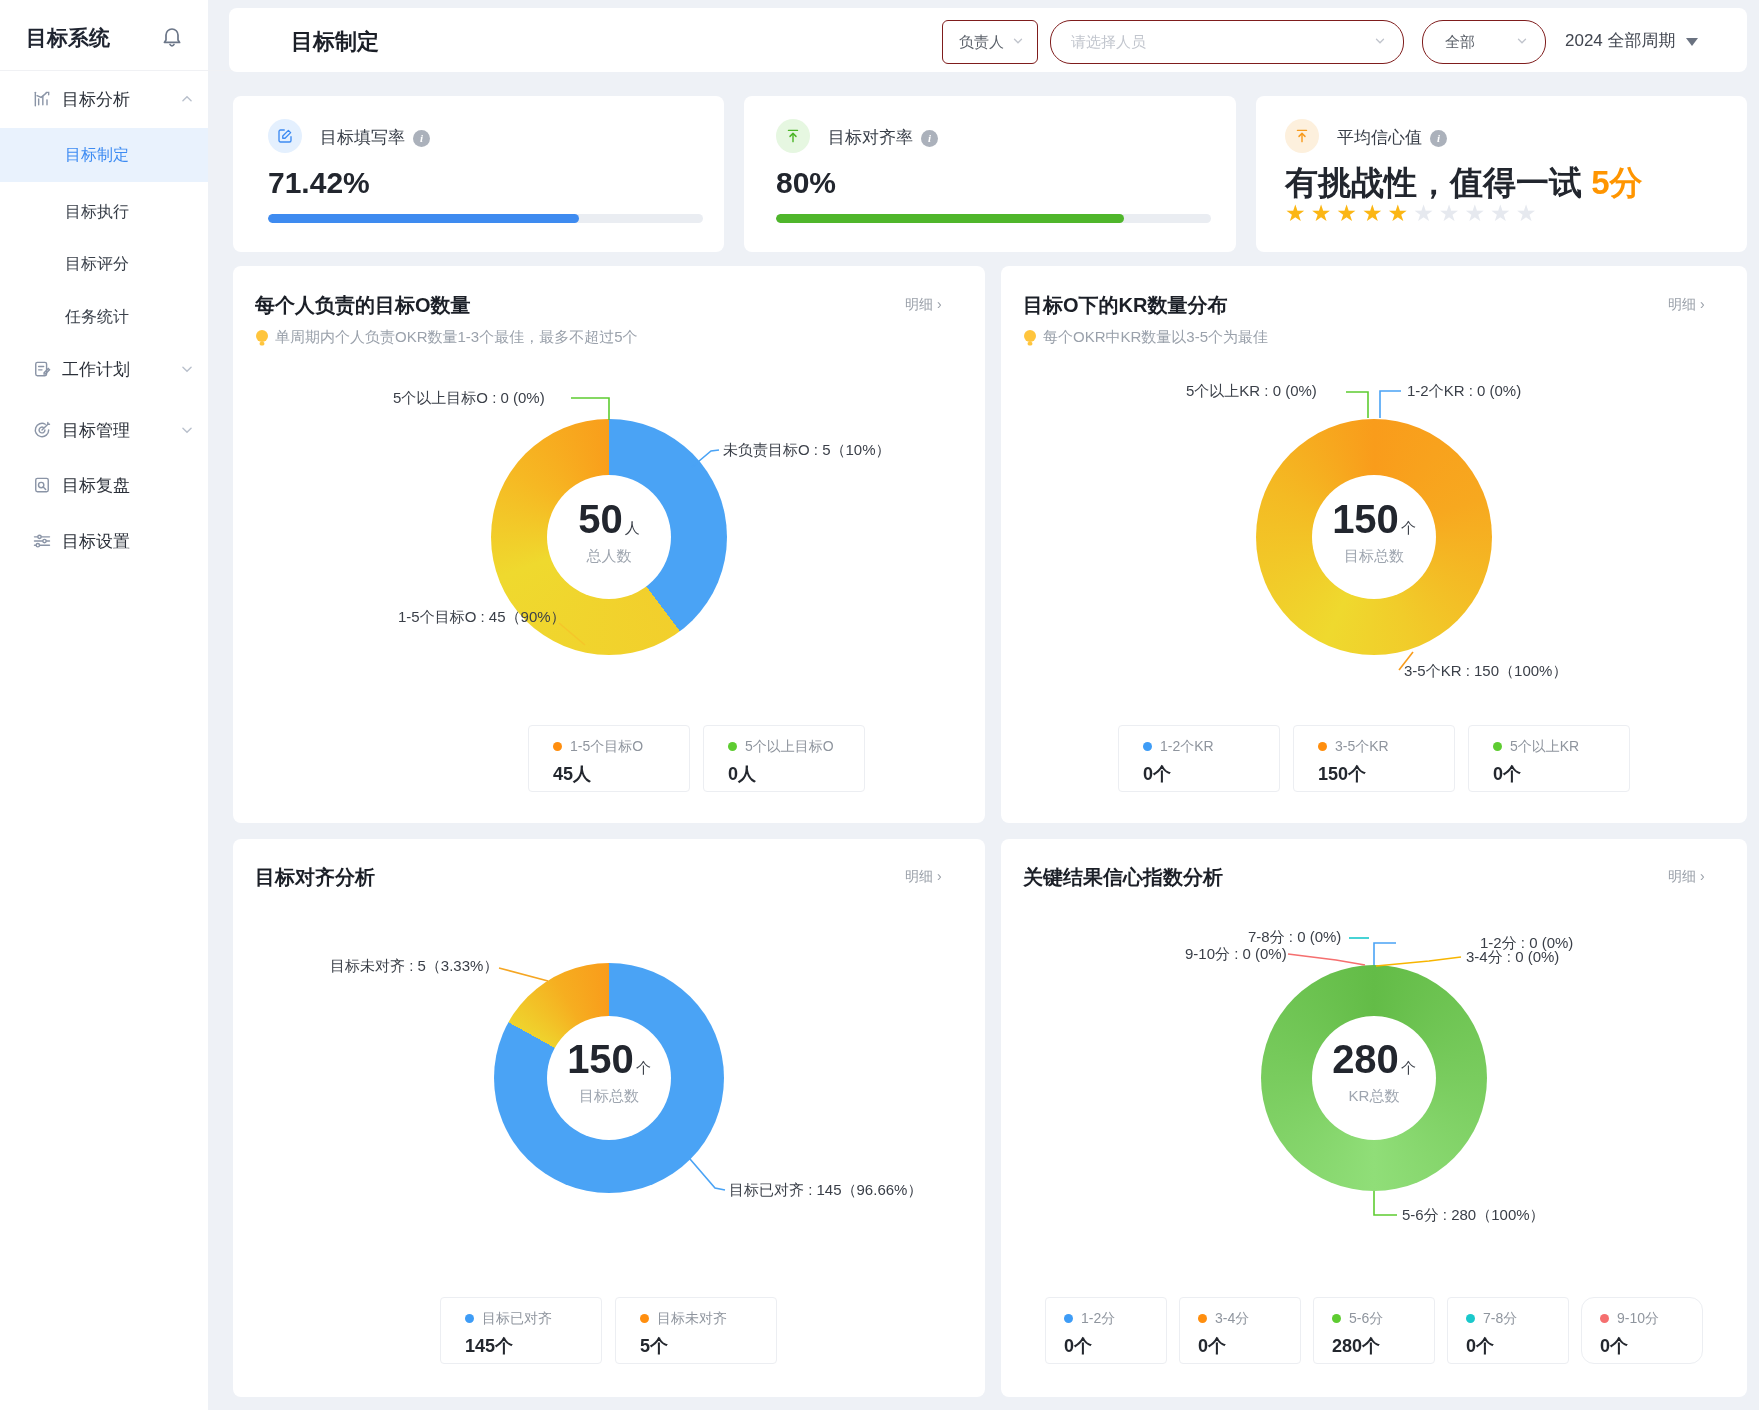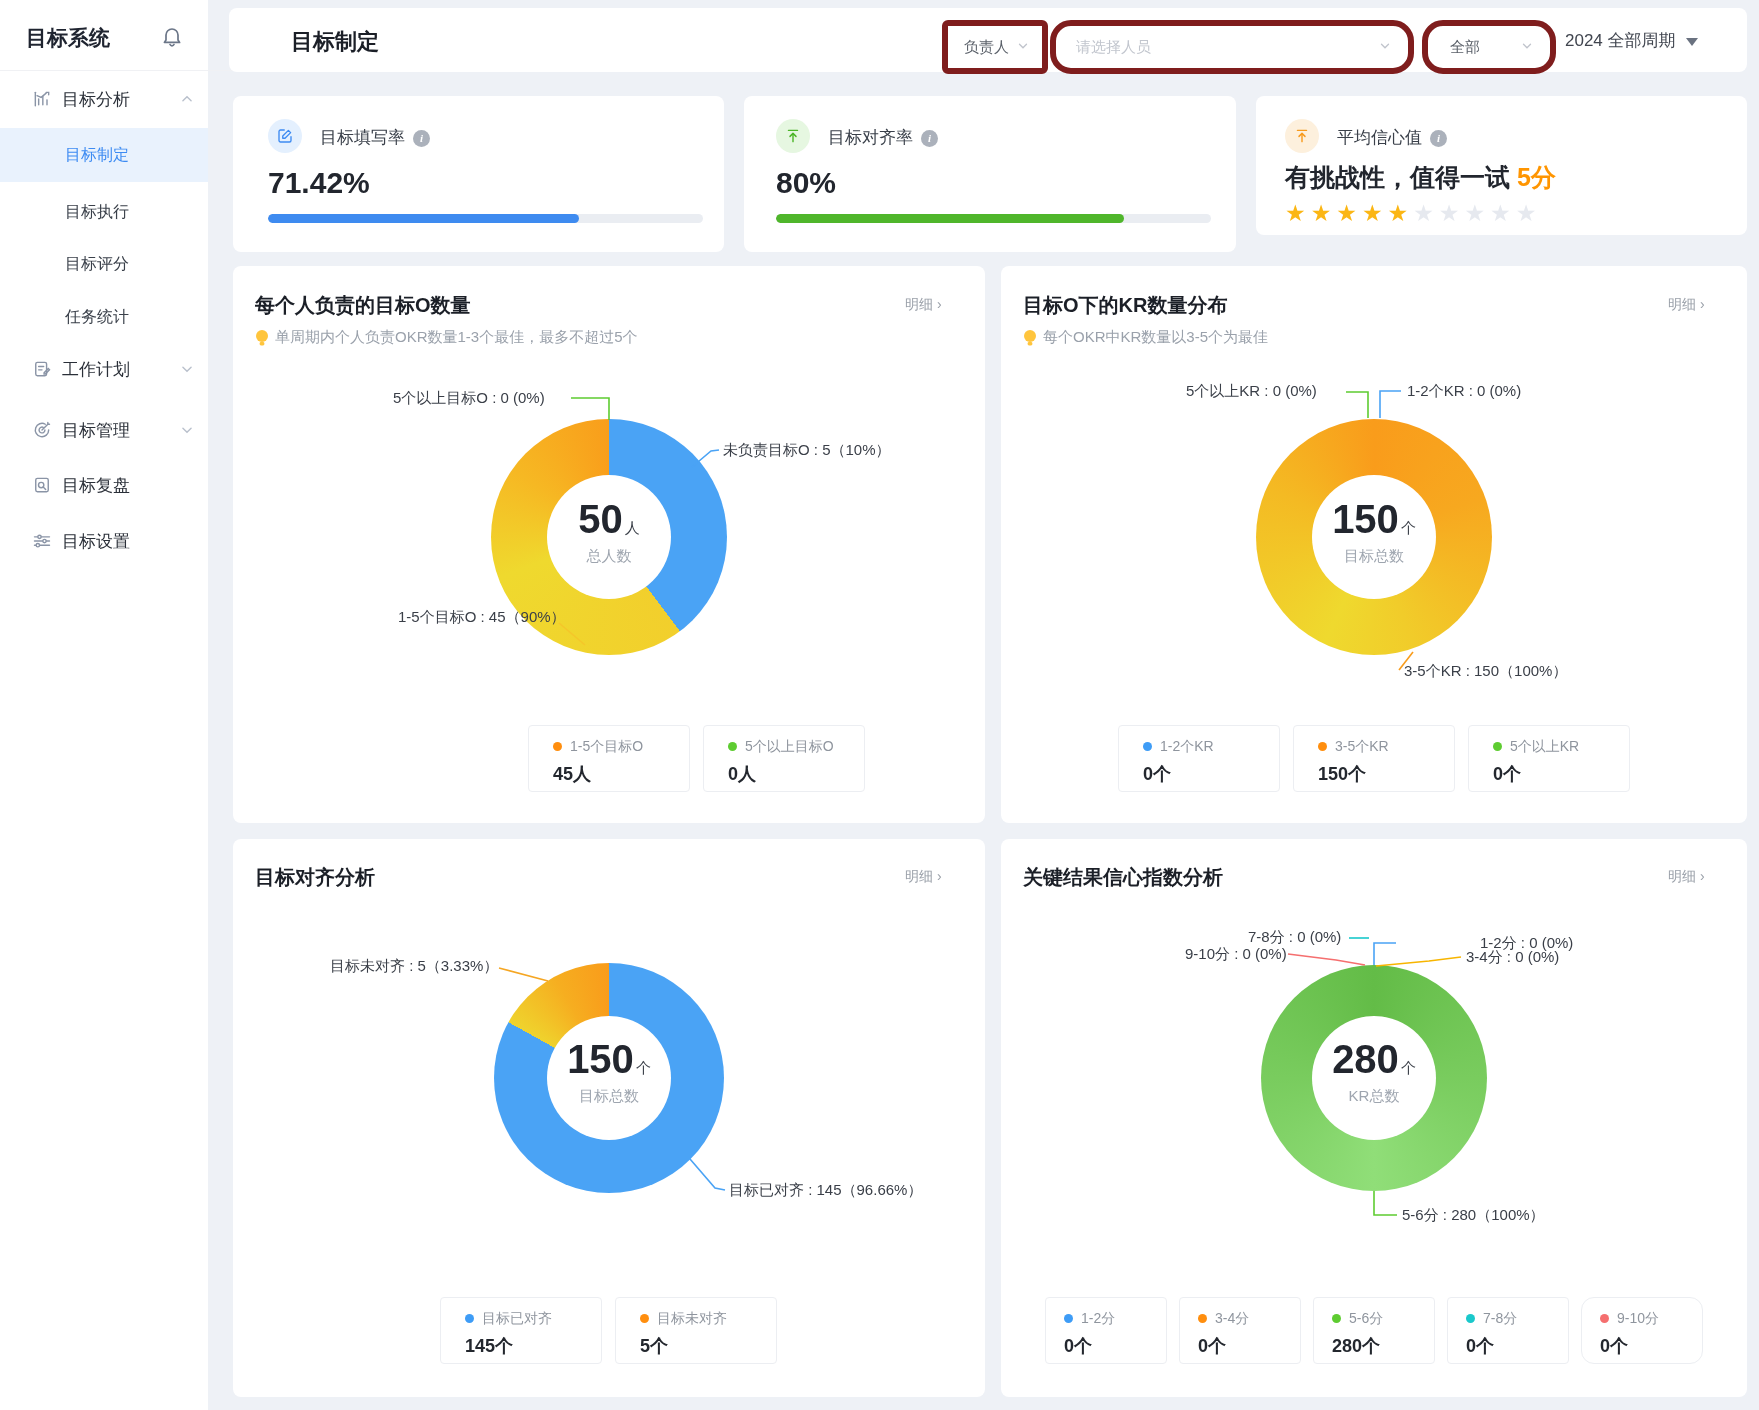--- a/index.html
+++ b/index.html
@@ -15,37 +15,37 @@
   .nav-ic{position:absolute;left:32px;width:20px;height:20px;}
   .nav-lb{position:absolute;left:62px;font-size:17px;color:#2A2F38;}
   .nav-ch{position:absolute;right:14px;width:14px;height:14px;}
   .sub-row{position:absolute;left:0;width:208px;height:52px;display:flex;align-items:center;cursor:pointer;}
   .sub-lb{position:absolute;left:65px;font-size:16px;color:#3A404A;}
   .sub-row.active{background:#E9F2FD;}
   .sub-row.active .sub-lb{color:#3D8BF2;}
   
   #topbar{left:229px;top:8px;width:1518px;height:64px;}
   #page-title{position:absolute;left:62px;top:19px;font-size:22px;font-weight:700;color:#1B1F27;}
-  .sel{position:absolute;border:6px solid #7f1d1d;background:#fff;display:flex;align-items:center;cursor:pointer;}
+  .sel{position:absolute;border:1px solid #7f1d1d;background:#fff;display:flex;align-items:center;cursor:pointer;}
   .sel-txt{font-size:15px;color:#5A6069;padding-left:16px;}
   .sel-ph{font-size:15px;color:#C2C6CE;padding-left:20px;}
   .sel-ch{position:absolute;right:12px;top:13px;width:14px;height:14px;}
   #period{position:absolute;left:1336px;top:21px;font-size:17px;color:#40454F;cursor:pointer;}
   .tri-down{display:inline-block;width:0;height:0;border-left:6px solid transparent;border-right:6px solid transparent;
             border-top:8px solid #6A7280;margin-left:10px;vertical-align:middle;}
   
   .kpi-ic{position:absolute;width:34px;height:34px;border-radius:50%;display:flex;align-items:center;justify-content:center;}
   .kpi-lb{position:absolute;font-size:17px;color:#3A404A;}
   .info{display:inline-block;width:17px;height:17px;border-radius:50%;background:#ABB1BB;color:#fff;
         font-size:11px;font-style:italic;font-weight:700;text-align:center;line-height:17px;
         font-family:"Liberation Serif",serif;vertical-align:middle;margin-left:8px;}
   .kpi-val{position:absolute;font-size:30px;font-weight:700;color:#22262E;}
   .ptrack{position:absolute;width:435px;height:9px;border-radius:5px;background:#EAEDF2;overflow:hidden;}
   .pfill{height:9px;border-radius:5px;}
-  #conf-text{position:absolute;font-size:25px;font-weight:700;color:#22262E;white-space:nowrap;}
+  #conf-text{position:absolute;font-size:33px;font-weight:700;color:#22262E;white-space:nowrap;}
   #conf-score{font-weight:700;}
   #stars{position:absolute;font-size:23px;letter-spacing:5px;}
   
   .c-title{position:absolute;font-size:20px;font-weight:700;color:#1B1F27;}
   .c-tip{position:absolute;font-size:15px;color:#9AA1AB;display:flex;align-items:center;gap:6px;}
   .detail{position:absolute;font-size:14px;color:#9AA0A9;cursor:pointer;}
   .donut{position:absolute;border-radius:50%;}
   .hole{position:absolute;left:50%;top:50%;width:124px;height:124px;margin:-62px 0 0 -62px;border-radius:50%;background:#fff;}
   .c-num{position:absolute;left:0;top:78px;width:100%;text-align:center;font-weight:700;}
   .c-num .big{font-size:40px;color:#22262E;}
@@ -230,21 +230,21 @@
     </div>
     <div class="kpi-lb" style="left:84px;top:30px;">
       <span>目标对齐率</span><span class="info">i</span>
     </div>
     <div class="kpi-val" style="left:32px;top:70px;">80%</div>
     <div class="ptrack" style="left:32px;top:118px;">
       <div class="pfill" style="background: rgb(79, 182, 43); width: 80%;"></div>
     </div>
   </div>
 
-  <div class="card" style="left:1256px;top:96px;width:491px;height:139px;">
+  <div class="card" style="left:1256px;top:96px;width:491px;height:156px;">
     <div class="kpi-ic" style="left:29px;top:23px;background:#FDF0DD;">
       <svg viewBox="0 0 24 24" width="18" height="18" fill="none" stroke="#F79A1E" stroke-width="1.9" stroke-linecap="round" stroke-linejoin="round">
         <path d="M6 4.5h12"></path>
           <path d="M12 19.5V9"></path>
           <polyline points="8,12.5 12,8.5 16,12.5"></polyline>
       </svg>
     </div>
     <div class="kpi-lb" style="left:81px;top:30px;">
       <span>平均信心值</span><span class="info">i</span>
     </div>

